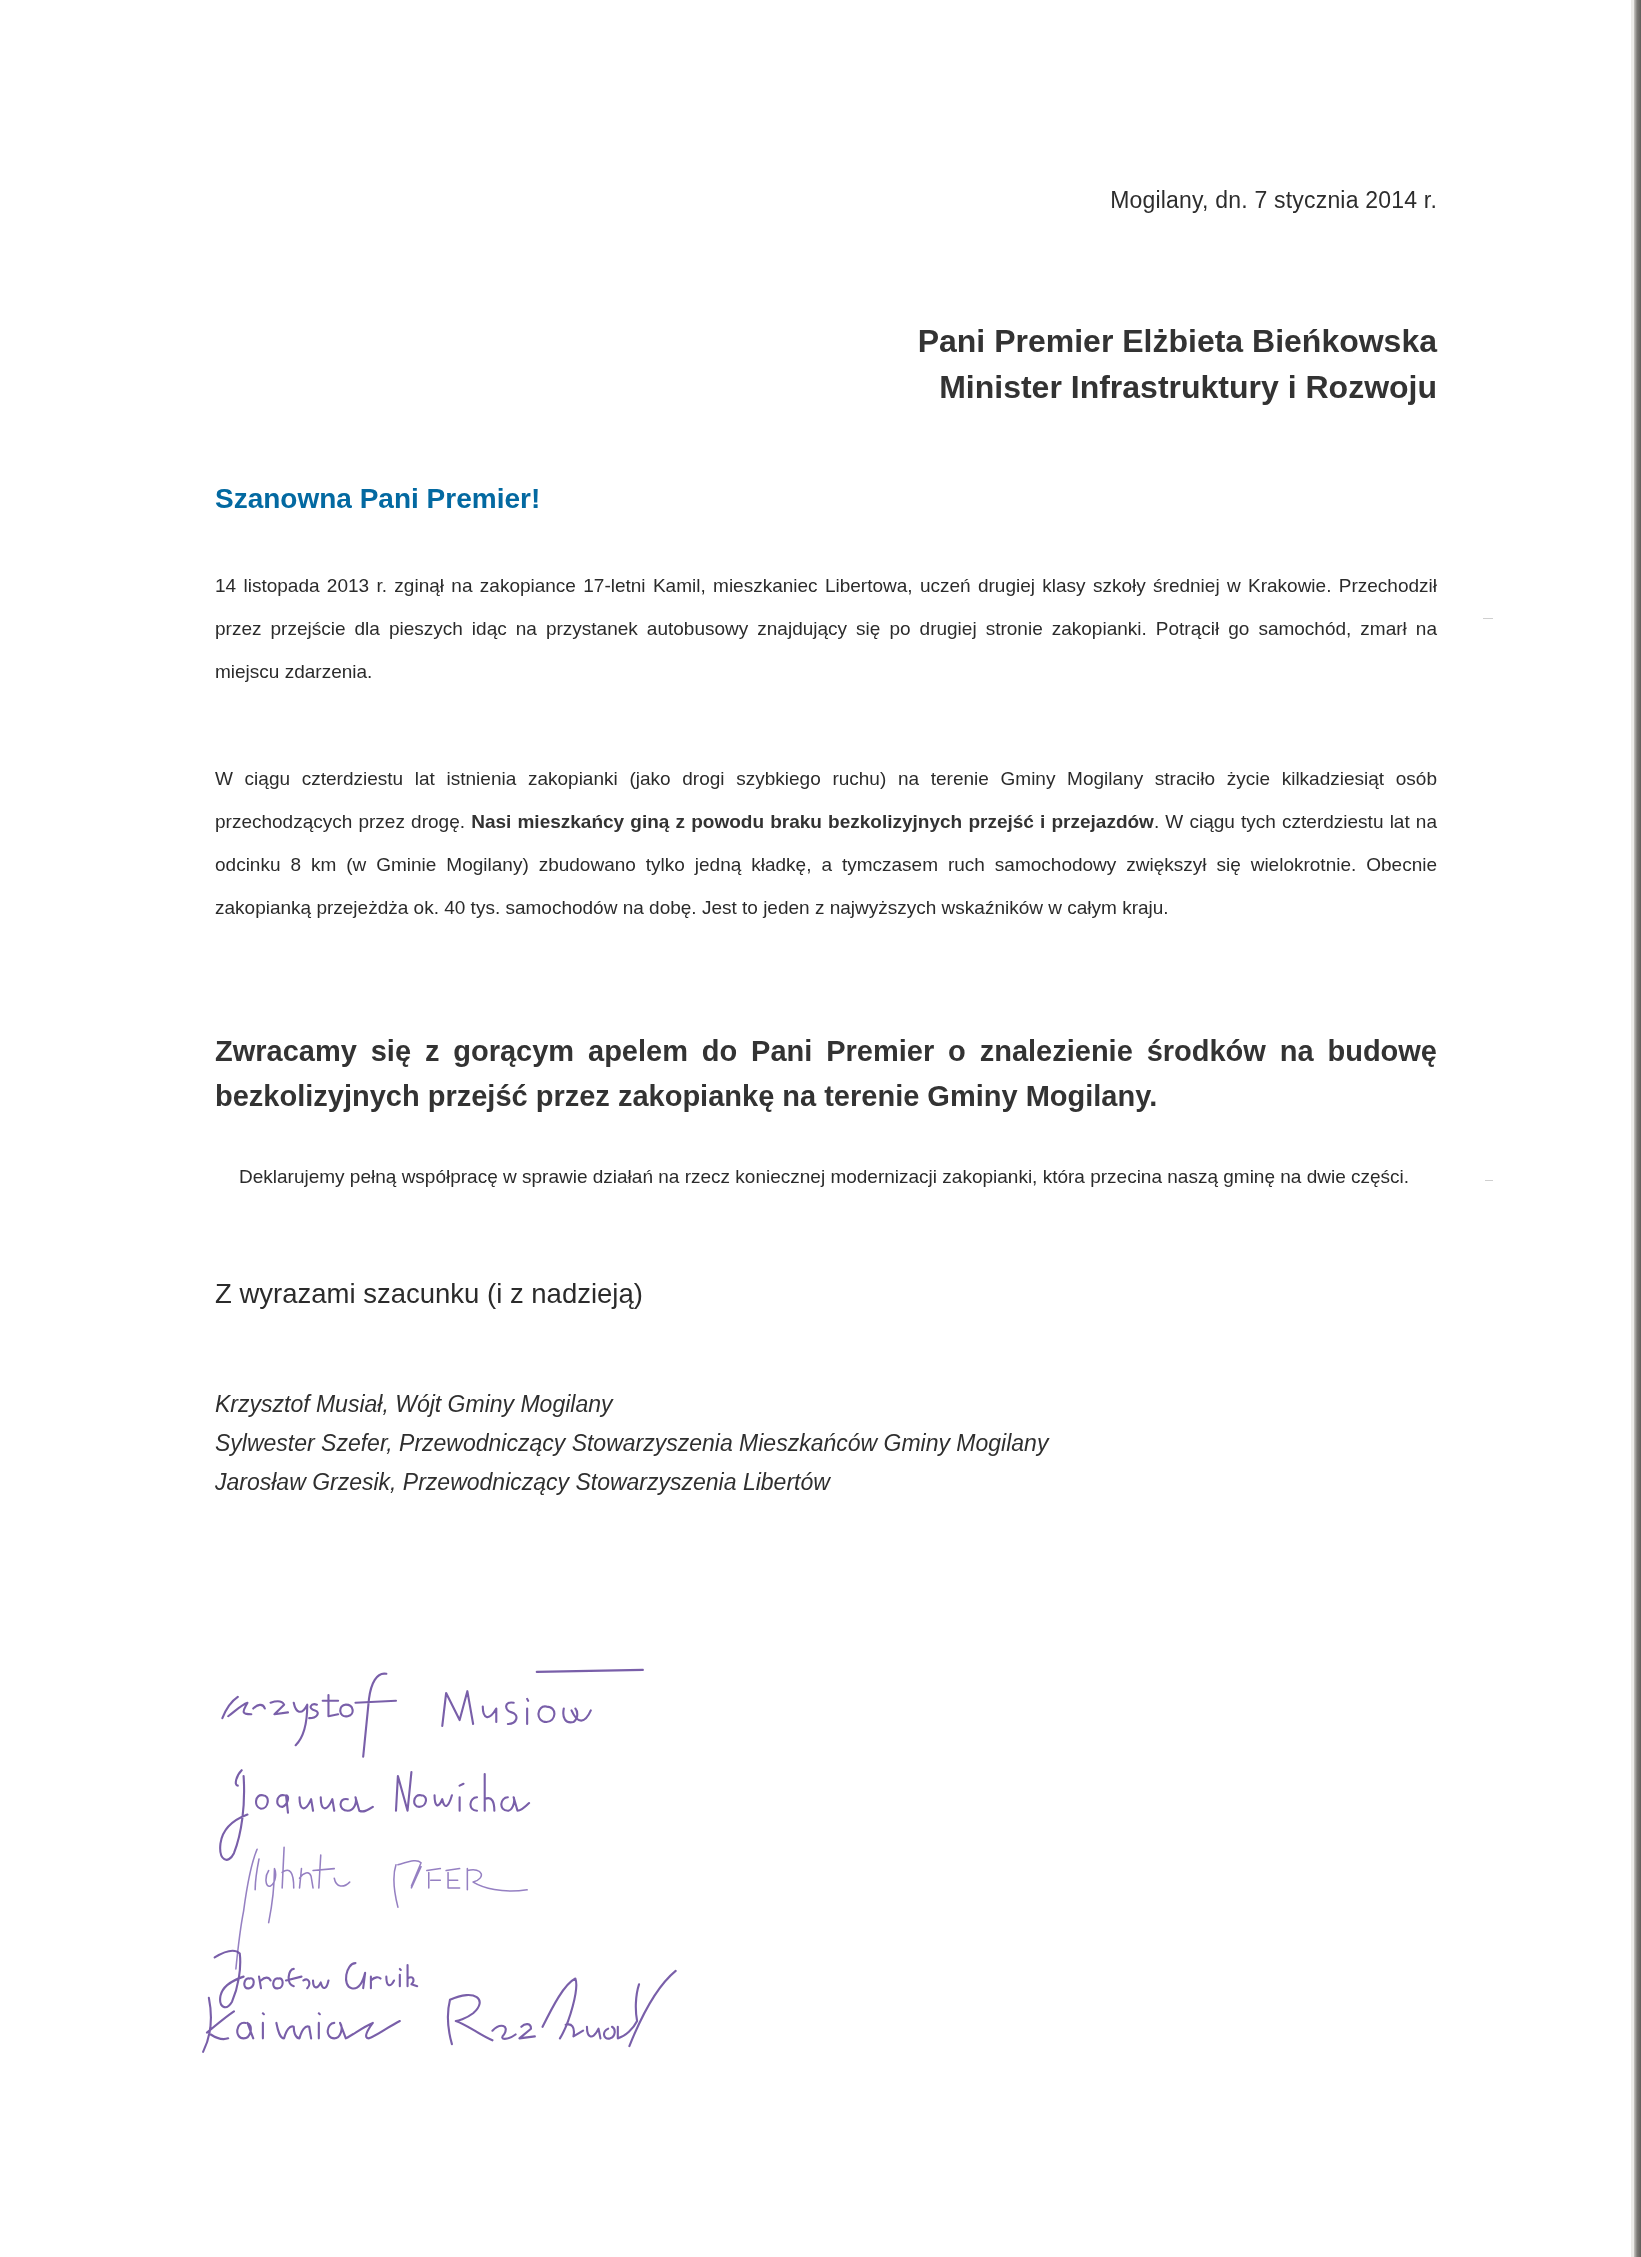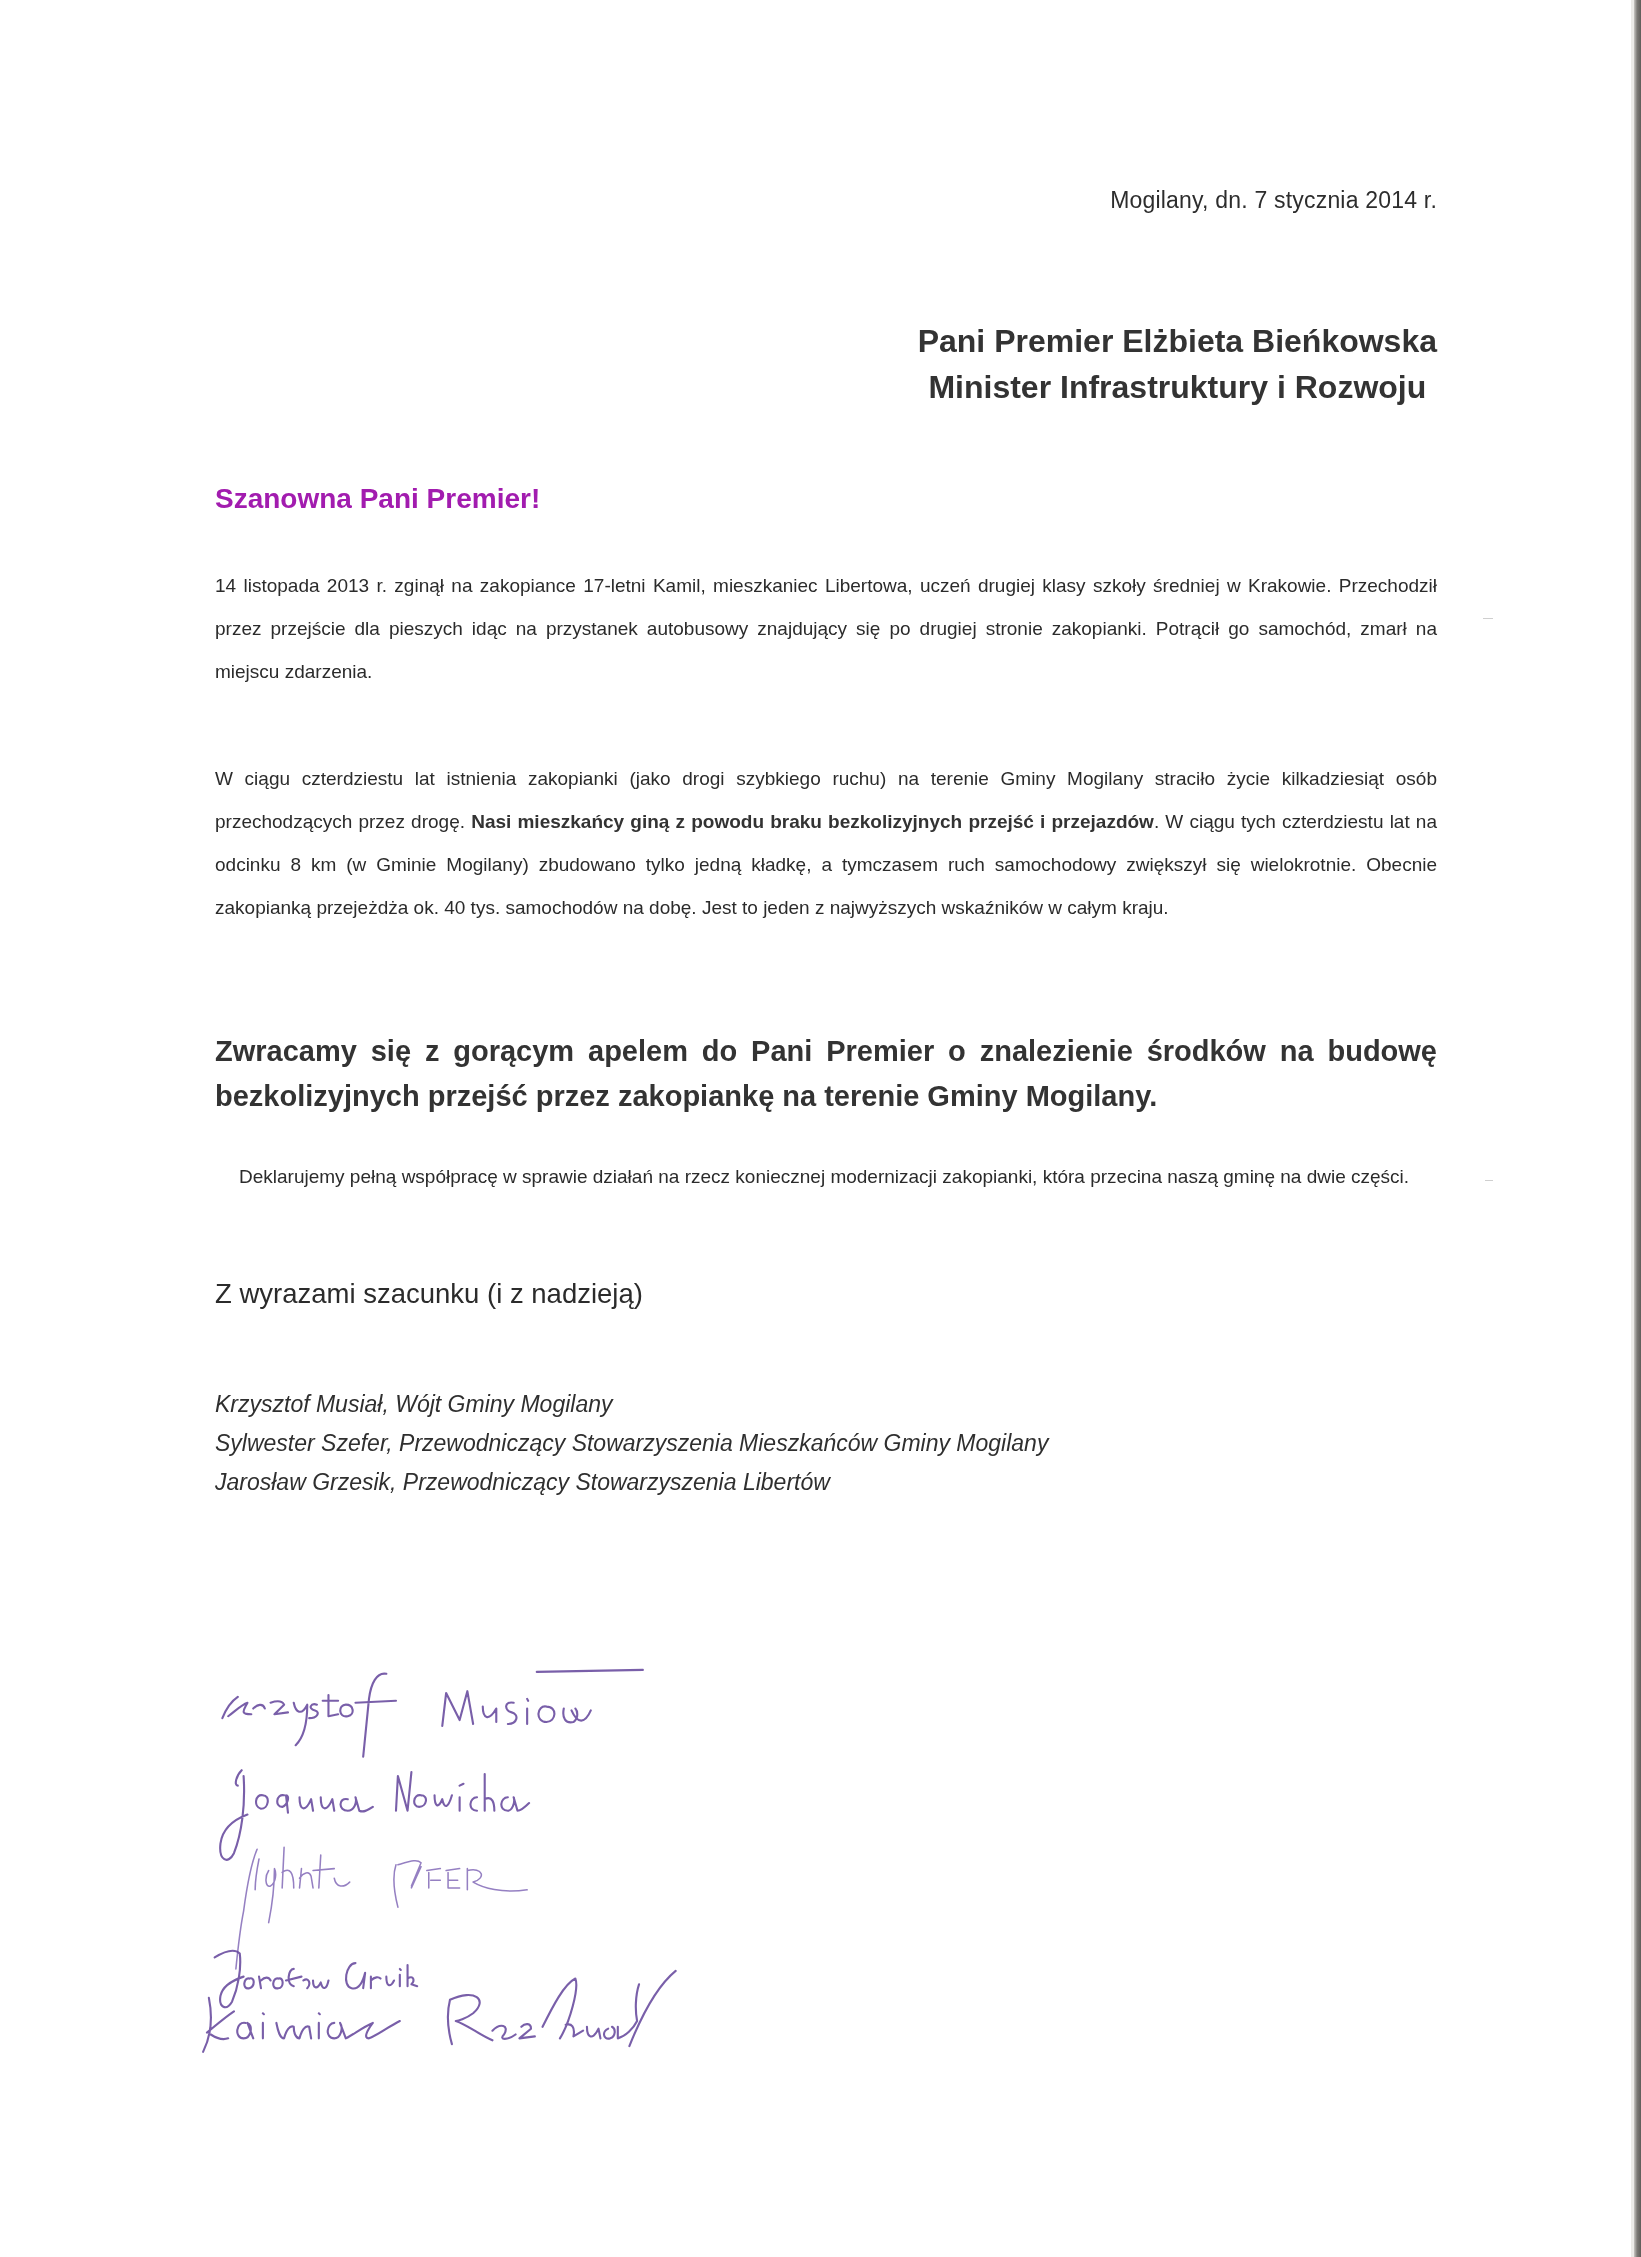--- a/index.html
+++ b/index.html
@@ -43,35 +43,35 @@
       right: 0;
       font-size: 23px;
       letter-spacing: 0.2px;
       color: #2d2d2d;
       white-space: nowrap;
     }
     .recipient {
       position: absolute;
       top: 318px;
       right: 0;
-      text-align: center;
+      text-align: right;
       font-weight: bold;
       font-size: 32px;
       line-height: 46px;
       color: #333333;
       white-space: nowrap;
     }
     .recipient .line { display: block; }
     .greeting {
       position: absolute;
       top: 483px;
       left: 0;
       font-weight: bold;
       font-size: 28px;
-      color: #a21caf;
+      color: #0369a1;
     }
     .para {
       position: absolute;
       left: 0;
       width: 1222px;
       font-size: 19px;
       line-height: 43px;
       text-align: justify;
       color: #2b2b2b;
     }

